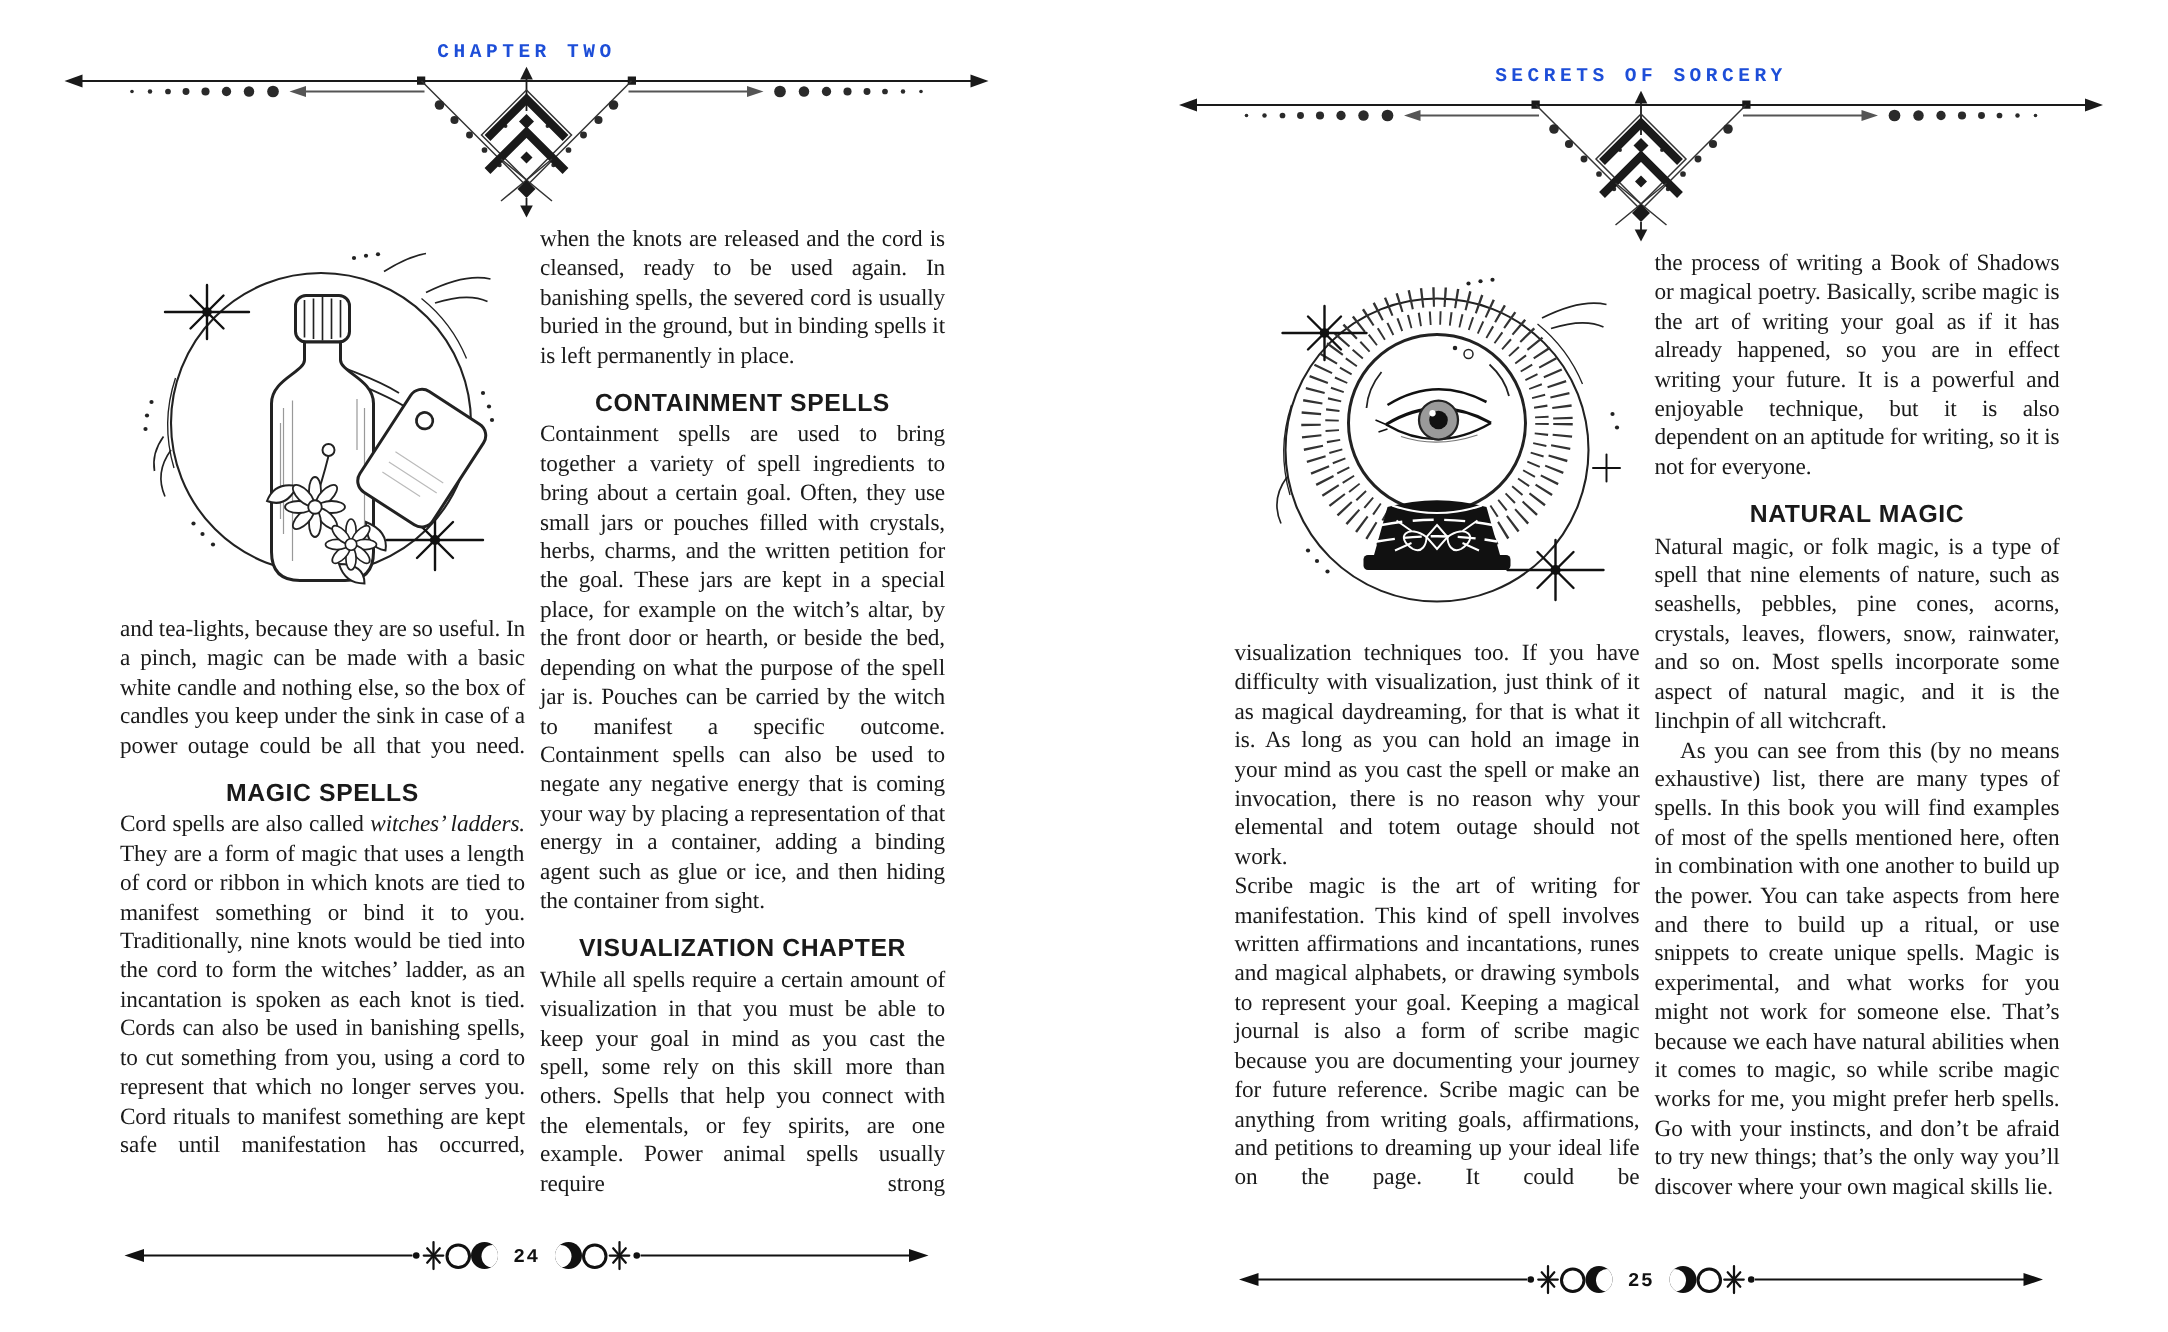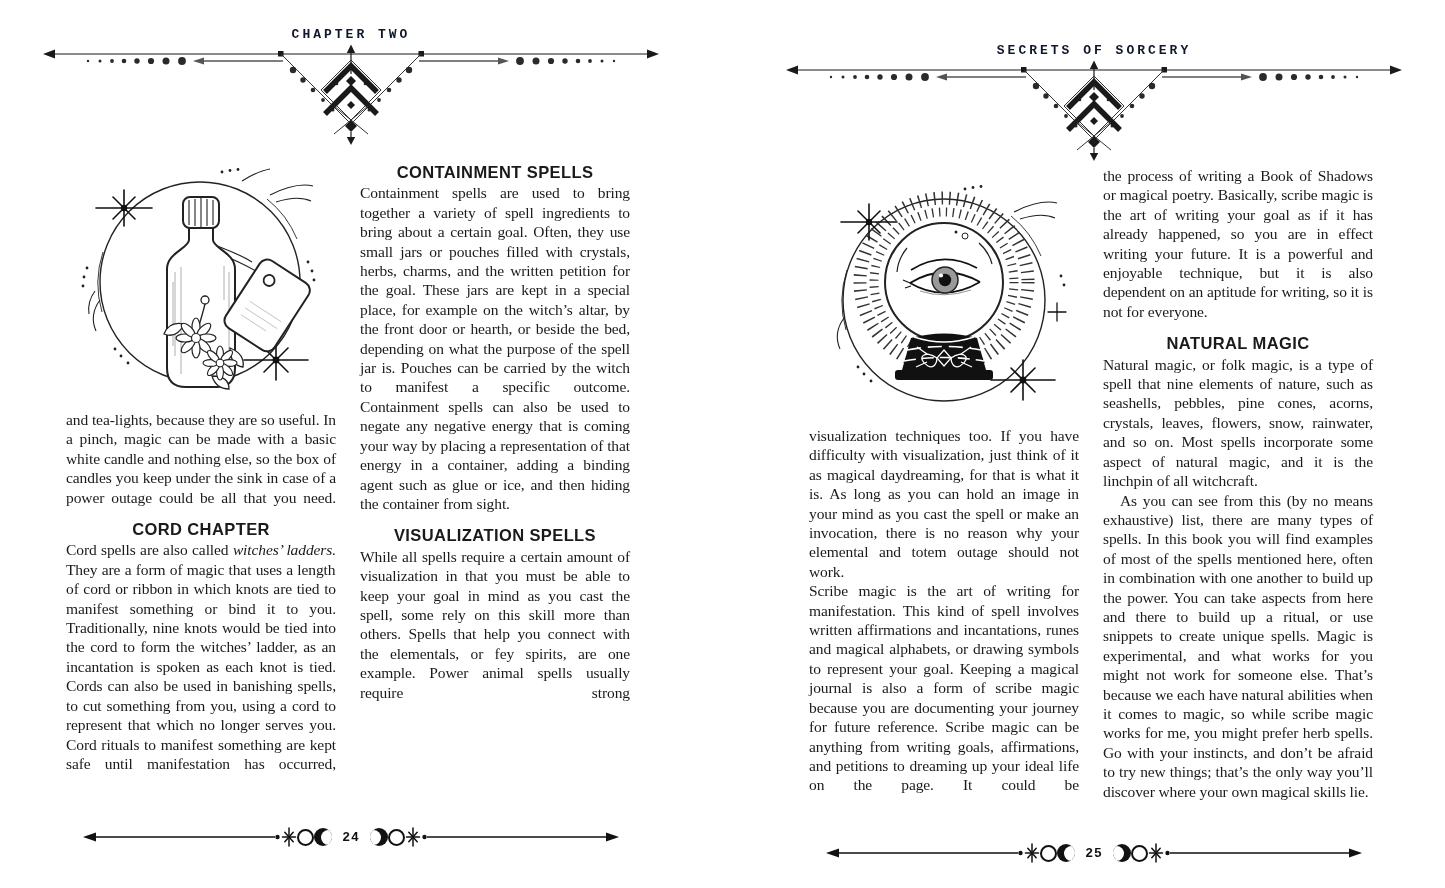--- a/index.html
+++ b/index.html
@@ -7,27 +7,27 @@
     width:1445px; height:888px; background:#ffffff; color:#1a1a1a;
     font-family:"Liberation Serif", serif; position:relative; overflow:hidden;
   }
   .page { position:absolute; top:0; width:622px; height:888px; }
   #page-left  { left:40px; }
   #page-right { left:783px;margin-top:16px; }
 
   .running-head {
     position:absolute; top:27px; left:0; width:100%; text-align:center;
     font-family:"Liberation Mono", monospace; font-size:13px; letter-spacing:3px;
-    font-weight:bold; color:#0f172a;
+    font-weight:bold; color:#1d4ed8;
   }
   .divider { position:absolute; top:44px; left:0; }
 
   .col { position:absolute; top:150px; width:270px; text-align:justify;
          font-size:15.5px; line-height:19.4px; letter-spacing:-0.1px; }
-  .col-a { left:26px; }
+  .col-a { left:40px; }
   .col-b { left:320px; }
 
   .illo-wrap { width:258px; height:260px; margin:0 auto 0 auto; }
 
   p.body { margin:0; }
   p.runon { text-align-last: justify; }
   p.indent { text-indent:17px; }
   h3.sect {
     margin:13px 0 1px 0; text-align:center;
     font-family:Liberation Sans, sans-serif; font-weight:bold;
@@ -187,28 +187,29 @@
           <circle r="4.5"></circle>
         </g>
         <g transform="translate(196,156) rotate(33)">
           <rect x="-30" y="-40" width="58" height="80" rx="9" fill="#fff" stroke="#222" stroke-width="2"></rect>
           <circle cx="-13" cy="-22" r="5.5" fill="#fff" stroke="#222" stroke-width="1.8"></circle>
           <path d="M-18,6 L20,6 M-18,14 L20,14 M-18,22 L12,22" stroke="#bbb" stroke-width="0.8" fill="none"></path>
         </g>
       </svg>
     </div>
     <p class="body runon">and tea-lights, because they are so useful. In a pinch, magic can be made with a basic white candle and nothing else, so the box of candles you keep under the sink in case of a power outage could be all that you need.</p>
-    <h3 class="sect">CORD CHAPTER</h3>
+    <h3 class="sect">MAGIC SPELLS</h3>
     <p class="body runon"><span>Cord spells are also called </span><i>witches’ ladders.</i><span> They are a form of magic that uses a length of cord or ribbon in which knots are tied to manifest something or bind it to you. Traditionally, nine knots would be tied into the cord to form the witches’ ladder, as an incantation is spoken as each knot is tied. Cords can also be used in banishing spells, to cut something from you, using a cord to represent that which no longer serves you. Cord rituals to manifest something are kept safe until manifestation has occurred,</span></p>
   </div>
 
   <div class="col col-b">
+    <p class="body">when the knots are released and the cord is cleansed, ready to be used again. In banishing spells, the severed cord is usually buried in the ground, but in binding spells it is left permanently in place.</p>
     <h3 class="sect">CONTAINMENT SPELLS</h3>
     <p class="body">Containment spells are used to bring together a variety of spell ingredients to bring about a certain goal. Often, they use small jars or pouches filled with crystals, herbs, charms, and the written petition for the goal. These jars are kept in a special place, for example on the witch’s altar, by the front door or hearth, or beside the bed, depending on what the purpose of the spell jar is. Pouches can be carried by the witch to manifest a specific outcome. Containment spells can also be used to negate any negative energy that is coming your way by placing a representation of that energy in a container, adding a binding agent such as glue or ice, and then hiding the container from sight.</p>
-    <h3 class="sect">VISUALIZATION SPELLS</h3>
+    <h3 class="sect">VISUALIZATION CHAPTER</h3>
     <p class="body runon">While all spells require a certain amount of visualization in that you must be able to keep your goal in mind as you cast the spell, some rely on this skill more than others. Spells that help you connect with the elementals, or fey spirits, are one example. Power animal spells usually require strong</p>
   </div>
 
   <div class="footer">
     <svg class="sym" width="200" height="14" viewBox="0 0 200 14">
       <path d="M14,7 H194" stroke="#111" stroke-width="1.3" fill="none"></path>
       <path d="M2,7 L15,2.6 L15,11.4 Z" fill="#111"></path>
       <circle cx="196.5" cy="7" r="2.2" fill="#111"></circle>
     </svg>
     <svg class="sym" width="16" height="20" viewBox="0 0 16 20">

